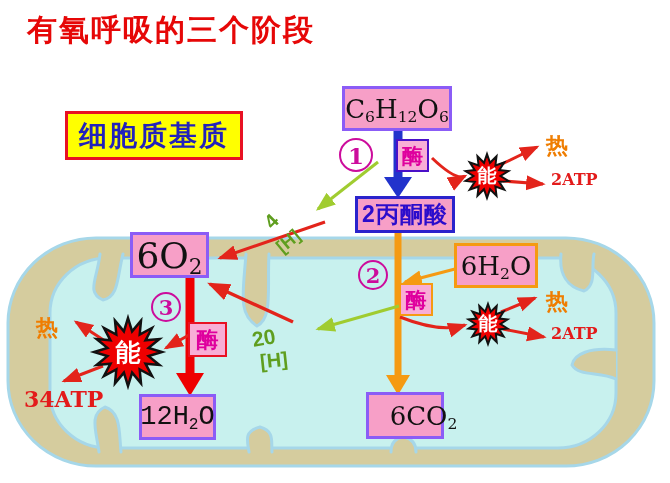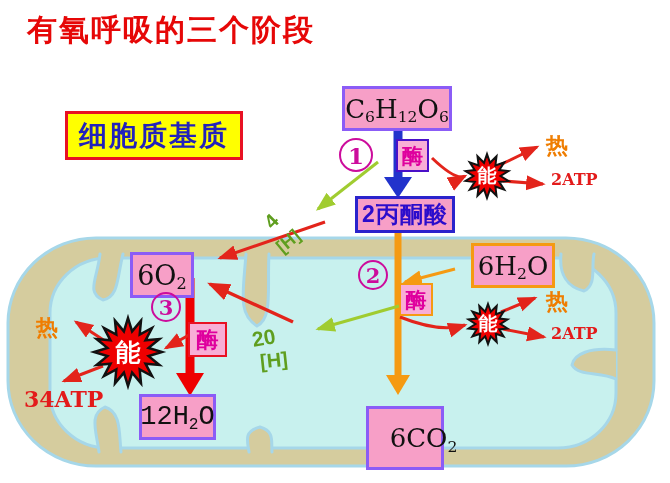--- a/index.html
+++ b/index.html
@@ -8,21 +8,21 @@
   .abs{position:absolute;box-sizing:border-box;}
   svg{position:absolute;left:0;top:0;}
   .page-title{left:27px;top:10px;width:330px;font-size:30px;font-weight:bold;color:#e60707;
               letter-spacing:2px;white-space:nowrap;}
   .ybox{background:#ffff00;border:3px solid #e81123;color:#2222bb;font-weight:bold;
         display:flex;align-items:center;justify-content:center;letter-spacing:2px;}
   .pbox{background:#f79fc7;display:flex;align-items:center;justify-content:center;
         font-family:"DejaVu Serif",serif;color:#111;}
   .red-b{border:3px solid #8b5cf6;}
   .blue-b{border:3px solid #2b23cc;}
-  .orange-b{border:3px solid #f59a12;margin-left:17px;}
+  .orange-b{border:3px solid #f59a12;}
   .fsub{font-size:0.60em;position:relative;top:0.30em;}
   .enzyme{background:#f8aed6;color:#df009e;font-weight:bold;display:flex;align-items:center;
           justify-content:center;}
   .enz1{border:2px solid #4a10c8;}
   .enz2{border:2px solid #f59a12;}
   .enz3{border:2px solid #e81123;}
   .cnum{border:2px solid #cc0c9c;color:#cc0c9c;border-radius:50%;font-weight:bold;
         display:flex;align-items:center;justify-content:center;background:transparent;
         font-family:"DejaVu Serif",serif;}
   .heat{color:#ef7d00;font-weight:bold;font-size:22px;}
@@ -116,21 +116,21 @@
 
   <div class="abs pbox blue-b pyru" style="left:355px;top:196px;width:100px;height:37px;font-family:'Liberation Sans',sans-serif;">2丙酮酸</div>
 
   <div class="abs estar" style="left:470px;top:163px;width:34px;height:26px;font-size:19px;">能</div>
   <div class="abs heat" style="left:546px;top:131px;">热</div>
   <div class="abs atp" style="left:551px;top:170px;">2ATP</div>
 
   <div class="abs hgrp" style="left:266px;top:210px;font-size:20px;transform:rotate(-45deg);">4</div>
   <div class="abs hgrp" style="left:276px;top:231px;font-size:18px;transform:rotate(-40deg);">[H]</div>
 
-  <div class="abs pbox red-b" style="left:130px;top:232px;width:64px;height:46px;font-size:27px;margin-top:20px;">
+  <div class="abs pbox red-b" style="left:130px;top:232px;width:79px;height:46px;font-size:36px;">
     <span><span>6O</span><span class="fsub">2</span></span>
   </div>
 
   <div class="abs cnum" style="left:151px;top:292px;width:30px;height:30px;font-size:21px;">3</div>
   <div class="abs enzyme enz3" style="left:188px;top:322px;width:39px;height:35px;font-size:22px;">酶</div>
 
   <div class="abs estar" style="left:106px;top:337px;width:44px;height:30px;font-size:25px;">能</div>
   <div class="abs heat" style="left:36px;top:313px;">热</div>
   <div class="abs atp" style="left:24px;top:386px;font-size:22px;">34ATP</div>
 
@@ -145,18 +145,18 @@
   <div class="abs enzyme enz2" style="left:399px;top:283px;width:34px;height:33px;font-size:21px;">酶</div>
 
   <div class="abs pbox orange-b" style="left:454px;top:243px;width:84px;height:45px;font-size:26px;">
     <span><span>6H</span><span class="fsub">2</span><span>O</span></span>
   </div>
 
   <div class="abs estar" style="left:471px;top:311px;width:34px;height:26px;font-size:19px;">能</div>
   <div class="abs heat" style="left:546px;top:287px;">热</div>
   <div class="abs atp" style="left:551px;top:324px;">2ATP</div>
 
-  <div class="abs pbox red-b" style="left:366px;top:406px;width:78px;height:64px;font-size:26px;padding-left:37px;">
+  <div class="abs pbox red-b" style="left:366px;top:392px;width:78px;height:47px;font-size:26px;padding-left:37px;">
     <span><span>6CO</span><span class="fsub">2</span></span>
   </div>
 
 
 </div>
 
 </body></html>

